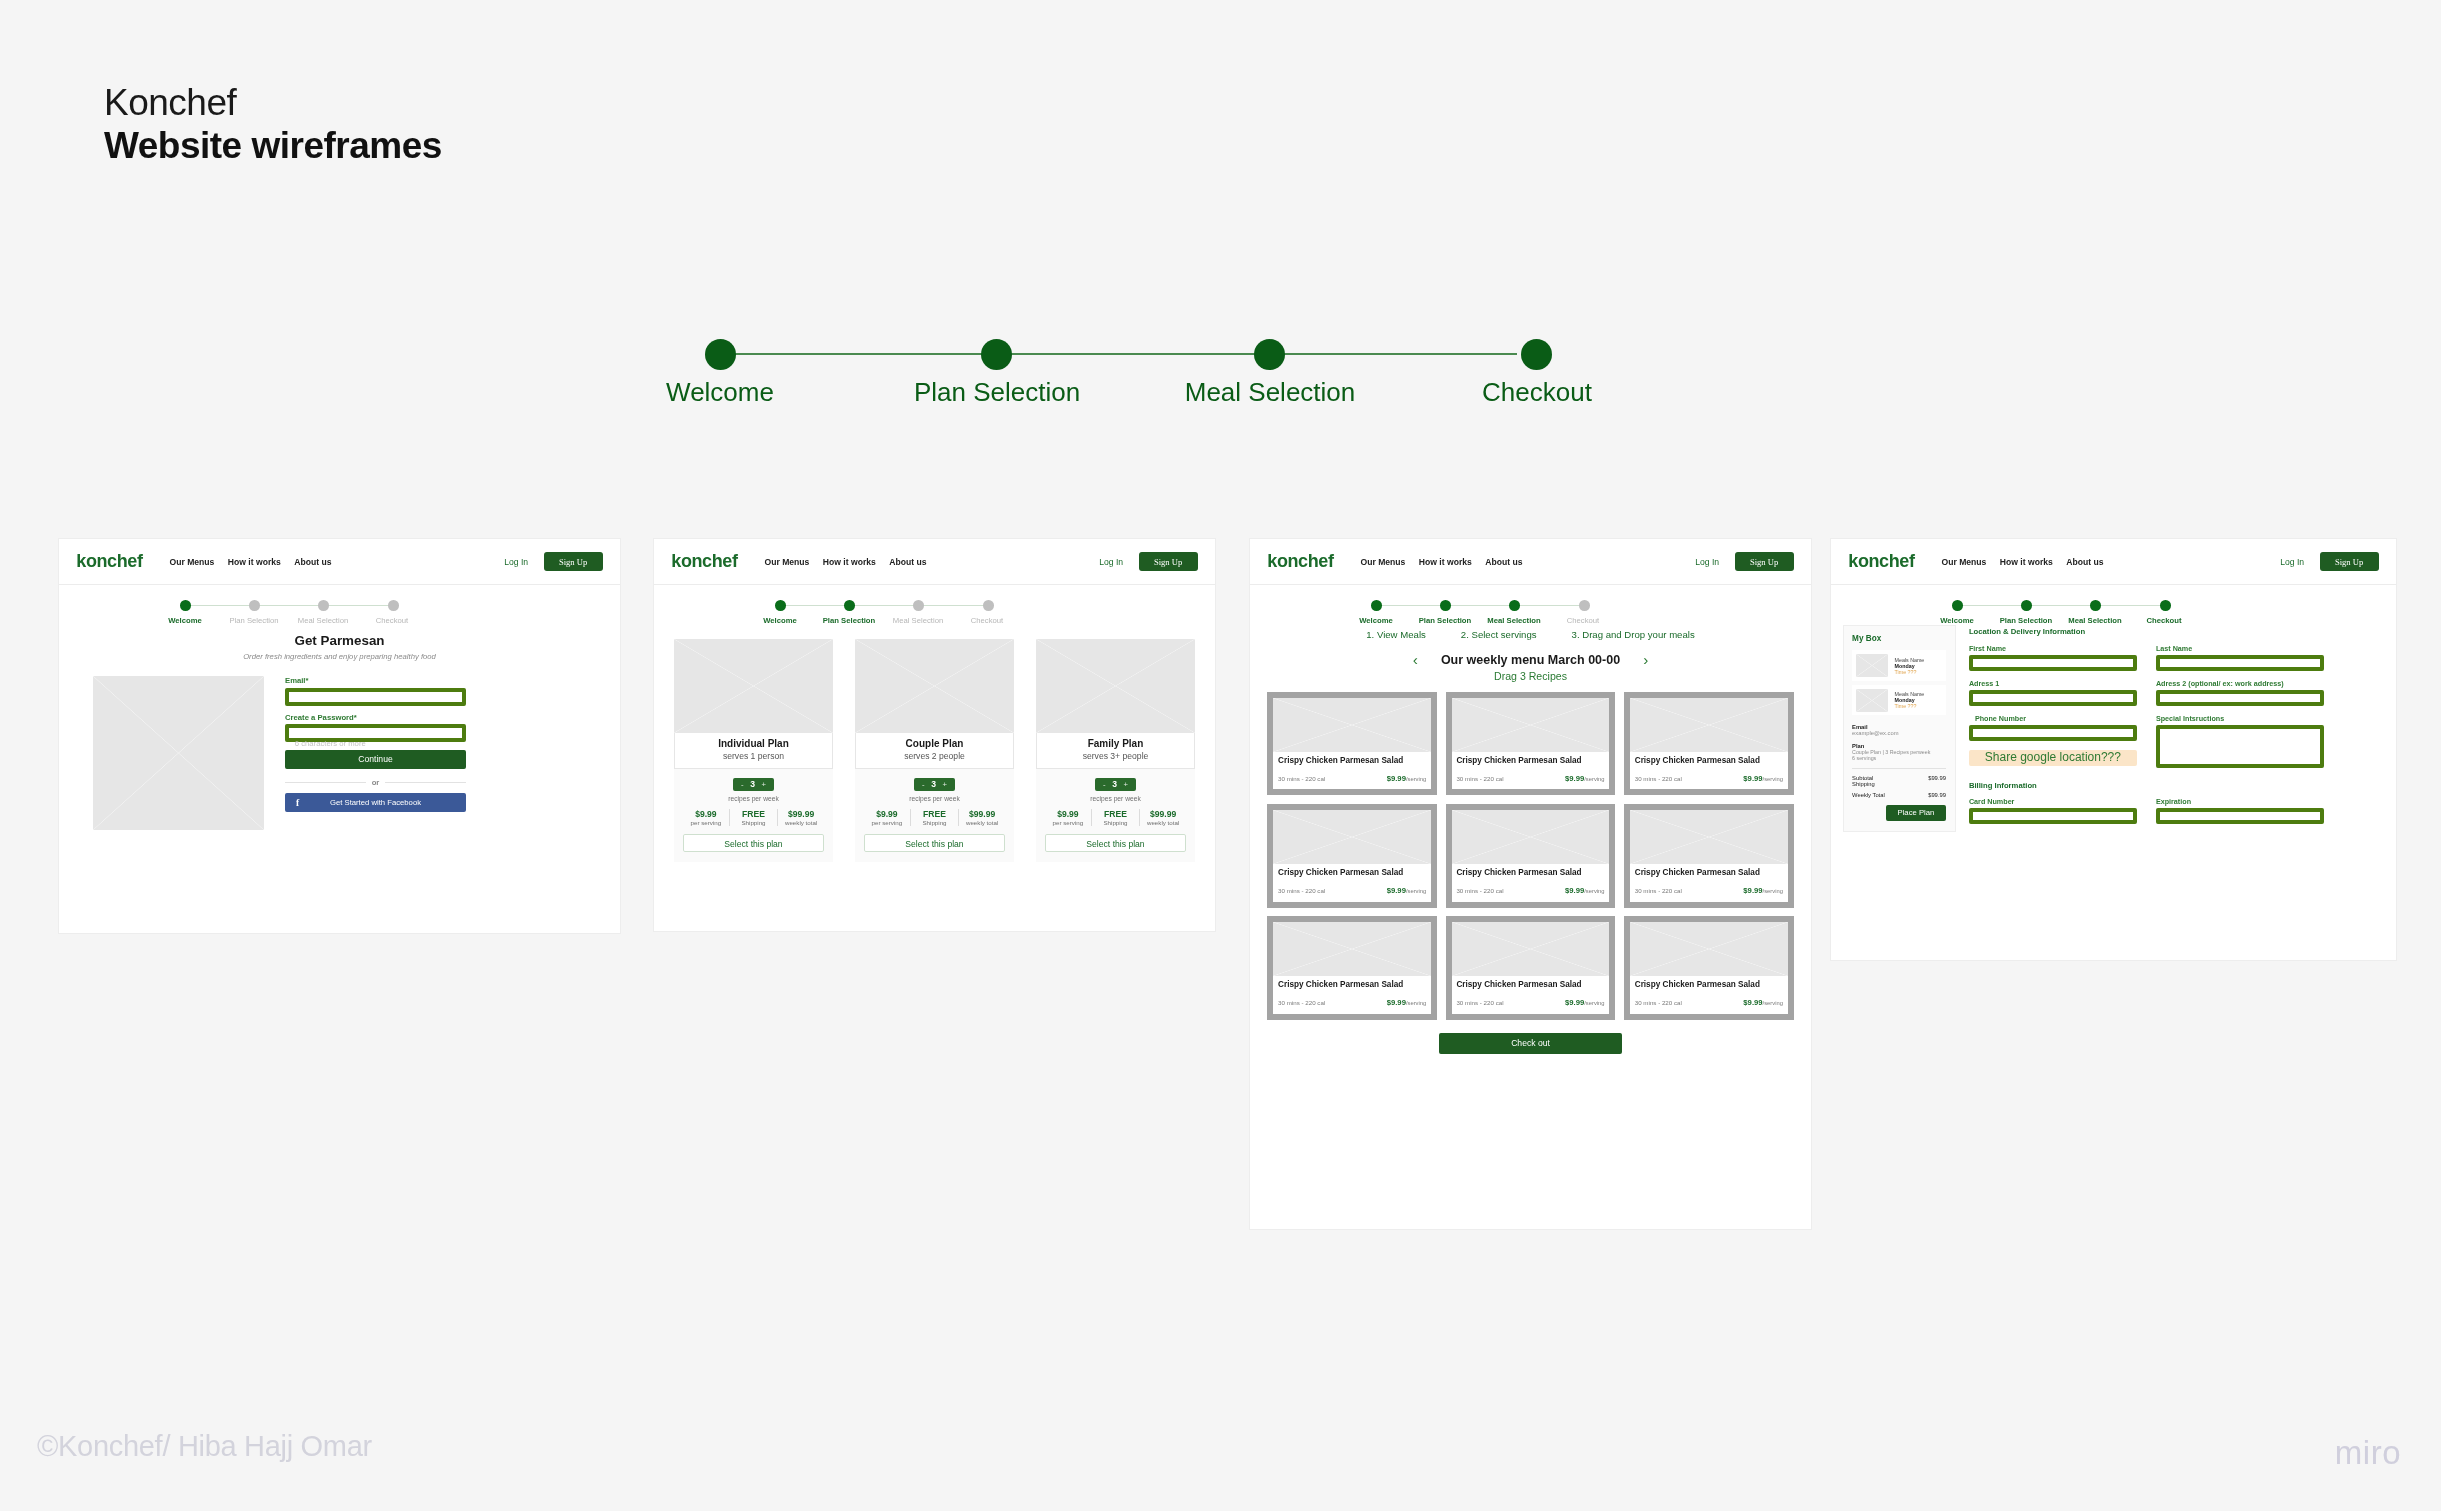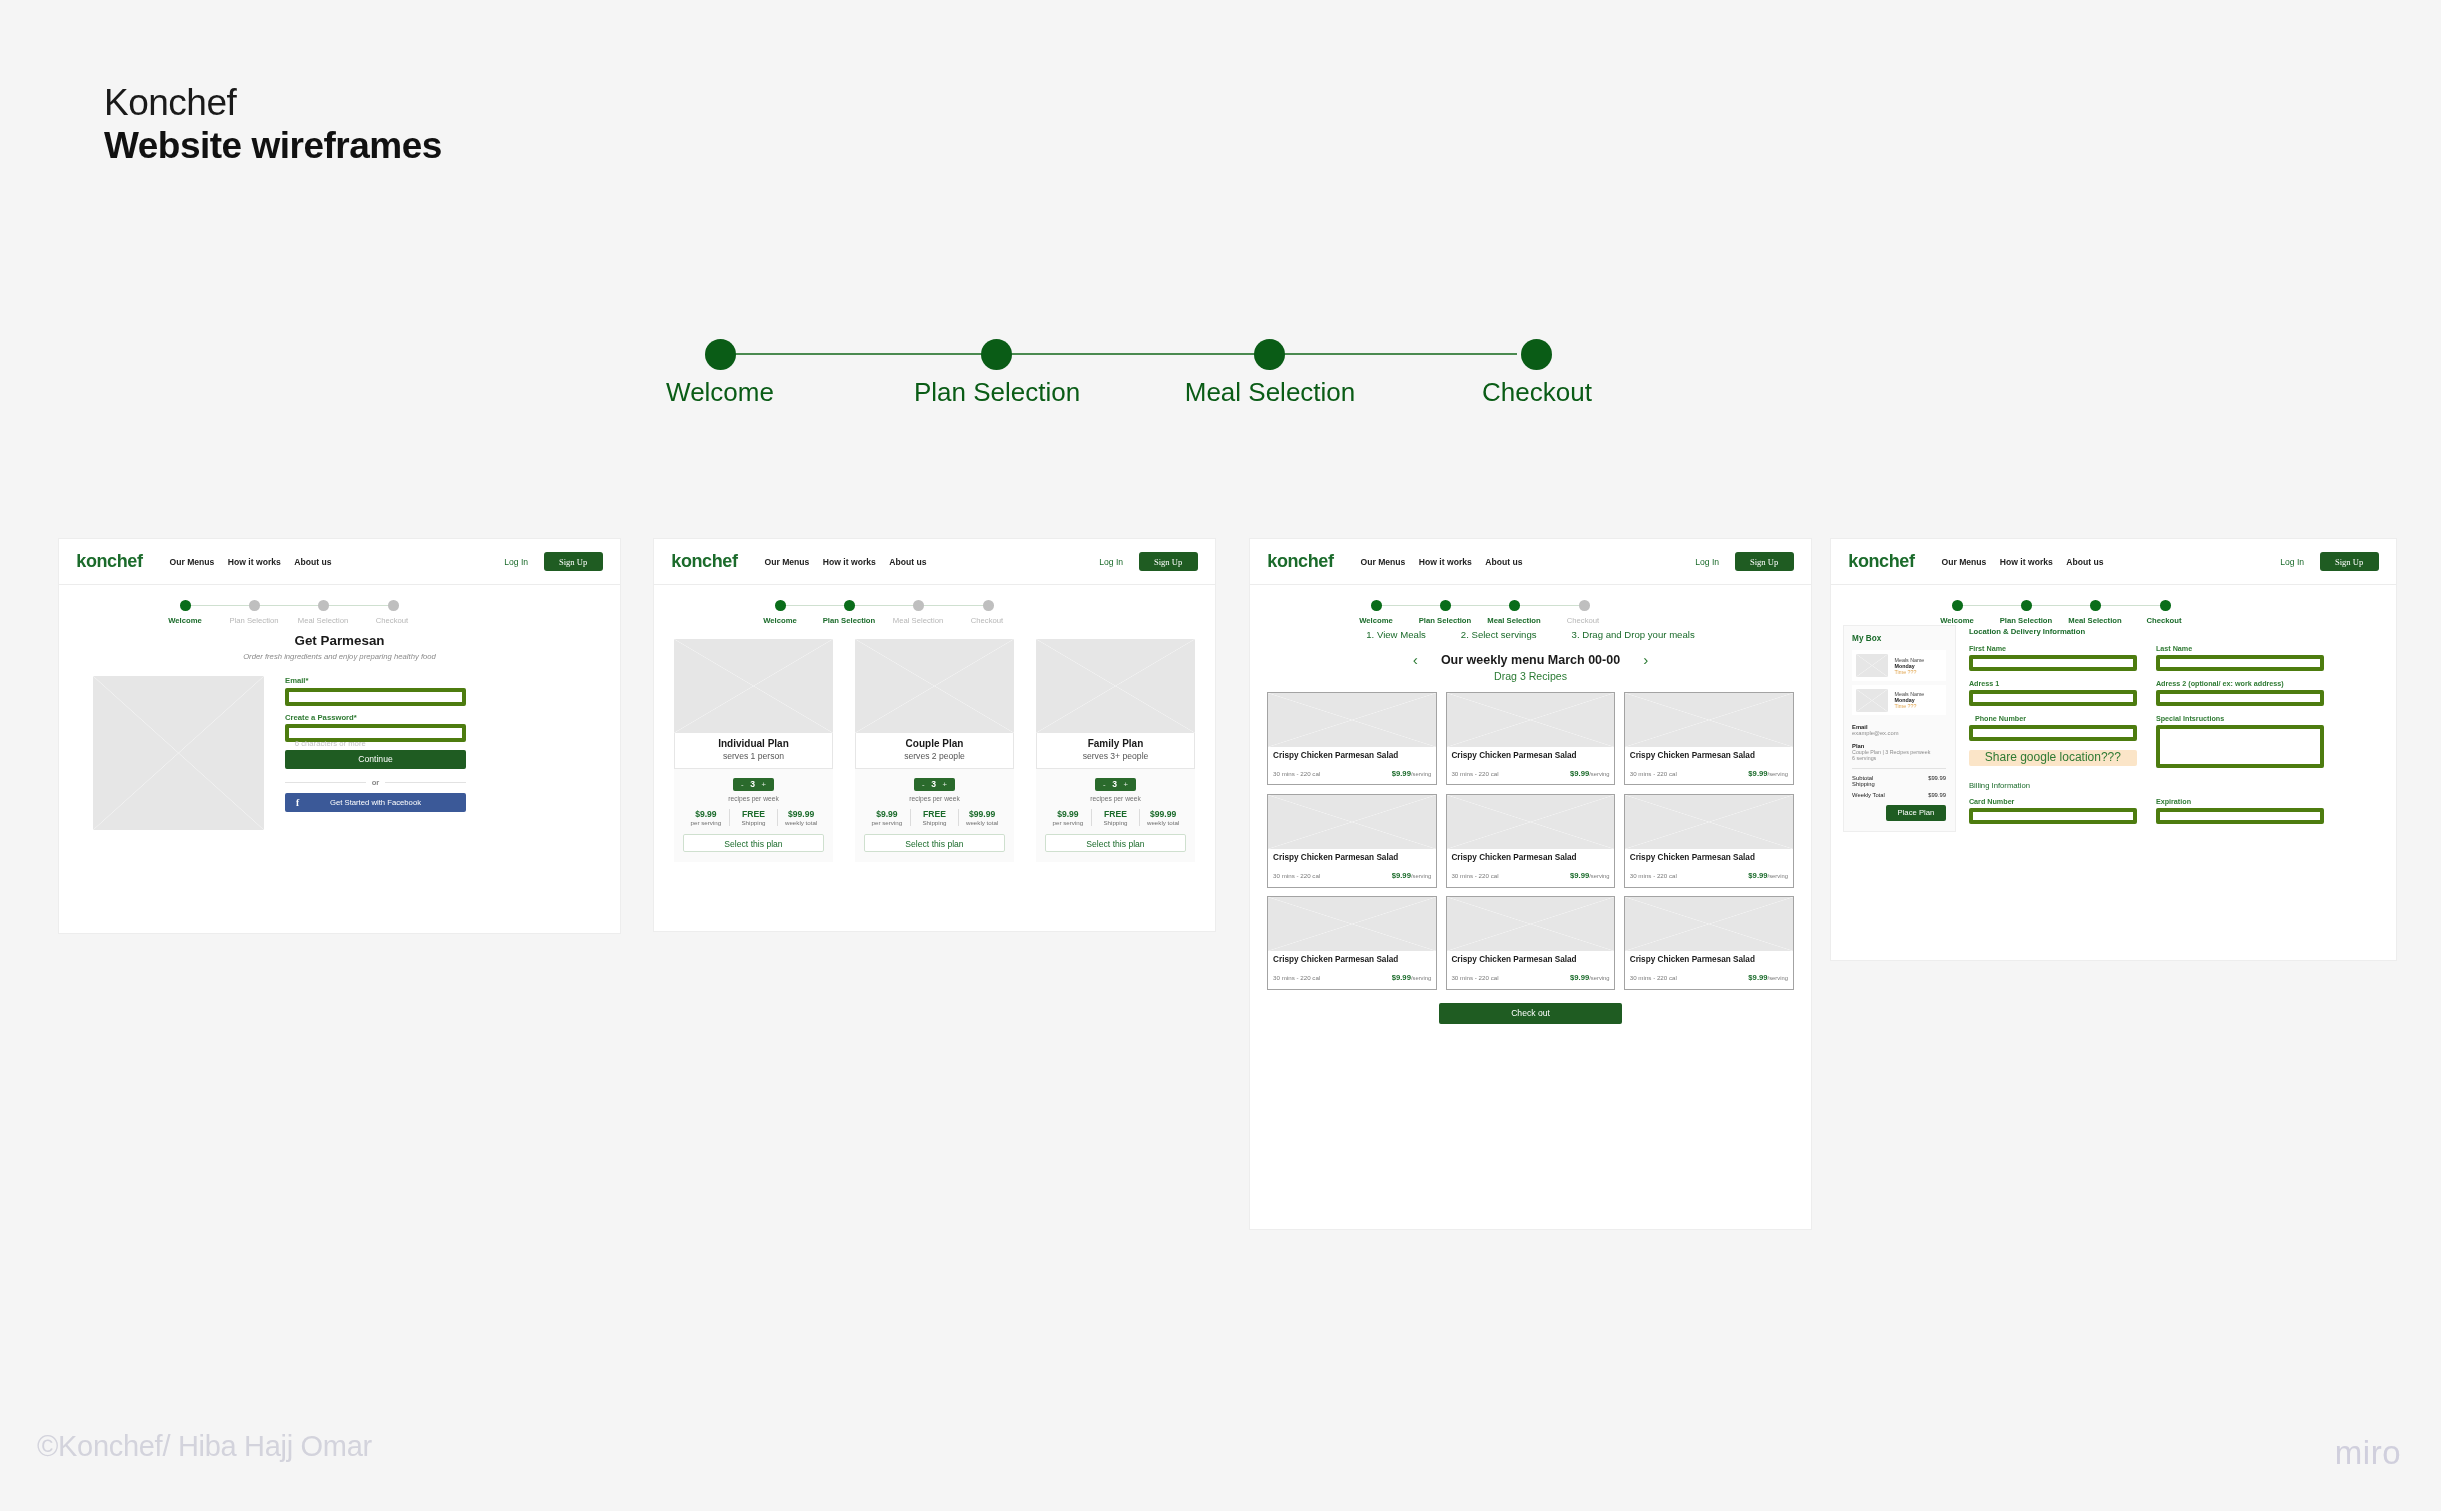--- a/index.html
+++ b/index.html
@@ -75,21 +75,21 @@
 
   .btn-green { background: #1f5c22; color: #fff; text-align: center; border-radius: 1.9px; }
   .btn-outline { border: 1px solid #cfe0cf; background: #fff; color: #1b6b2b; text-align: center; border-radius: 1.9px; }
   .btn-fb { background: #3b5998; color: #fff; border-radius: 1.9px; display: flex; align-items: center; }
 
   .muted { color: #8a8a8a; }
   .green { color: #1b6b2b; }
   .price { color: #1b6b2b; font-weight: 700; }
 
   
-  .meal-card { border: 1px solid #a3a3a3; background: #fff; }
+  .meal-card { border: 6px solid #a3a3a3; background: #fff; }
   .meal-meta { display: flex; align-items: baseline; justify-content: space-between; }
 
   .divider { height: 1px; background: #e2e2e2; }
 </style>
 </head>
 <body>
 
 <div class="board-title">
   <div class="t1">Konchef</div>
   <div class="t2">Website wireframes</div>
@@ -542,21 +542,21 @@
           <div class="fld-box" style="height:15.4px; margin-top:1.9px;"></div>
 
           <div class="fld-label" style="font-size:7.2px; margin-top:8.6px;">Adress 2 (optional/ ex: work address)</div>
           <div class="fld-box" style="height:15.4px; margin-top:1.9px;"></div>
 
           <div class="fld-label" style="font-size:7.2px; margin-top:8.6px;">Special Intsructions</div>
           <div class="fld-box" style="height:43px; margin-top:1.9px;"></div>
         </div>
       </div>
 
-      <div class="green" style="font-size:7.7px; font-weight:400; margin-top:12.5px;">Billing Information</div>
+      <div class="green" style="font-size:7.7px; font-weight:700; margin-top:12.5px;">Billing Information</div>
 
       <div style="display:flex; gap:19px; margin-top:7.7px;">
         <div style="width:168px;">
           <div class="fld-label" style="font-size:7.2px;">Card Number</div>
           <div class="fld-box" style="height:15.4px; margin-top:1.9px;"></div>
         </div>
         <div style="width:168px;">
           <div class="fld-label" style="font-size:7.2px;">Expiration</div>
           <div class="fld-box" style="height:15.4px; margin-top:1.9px;"></div>
         </div>

